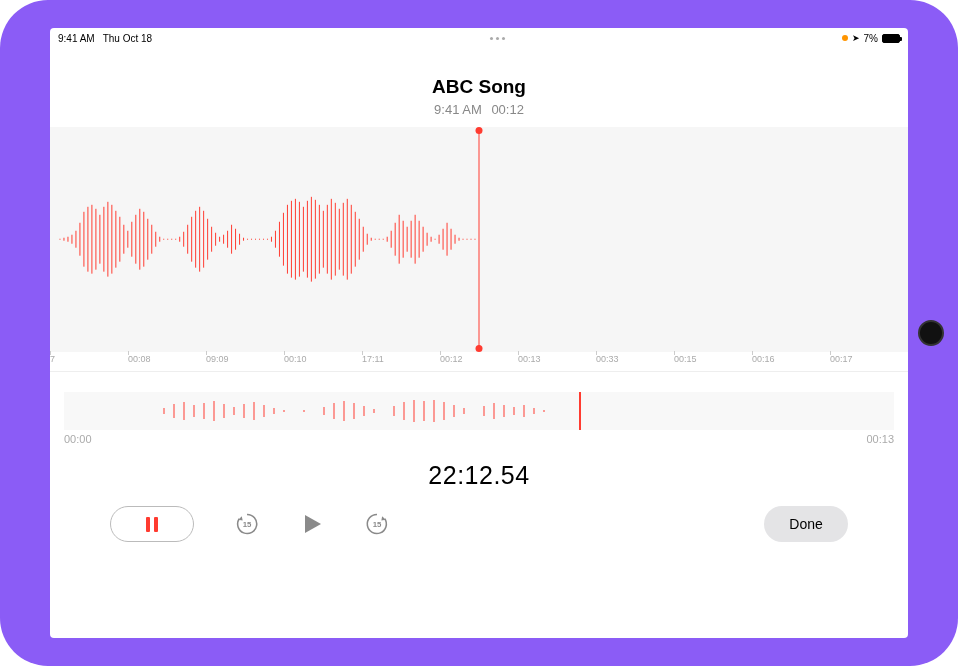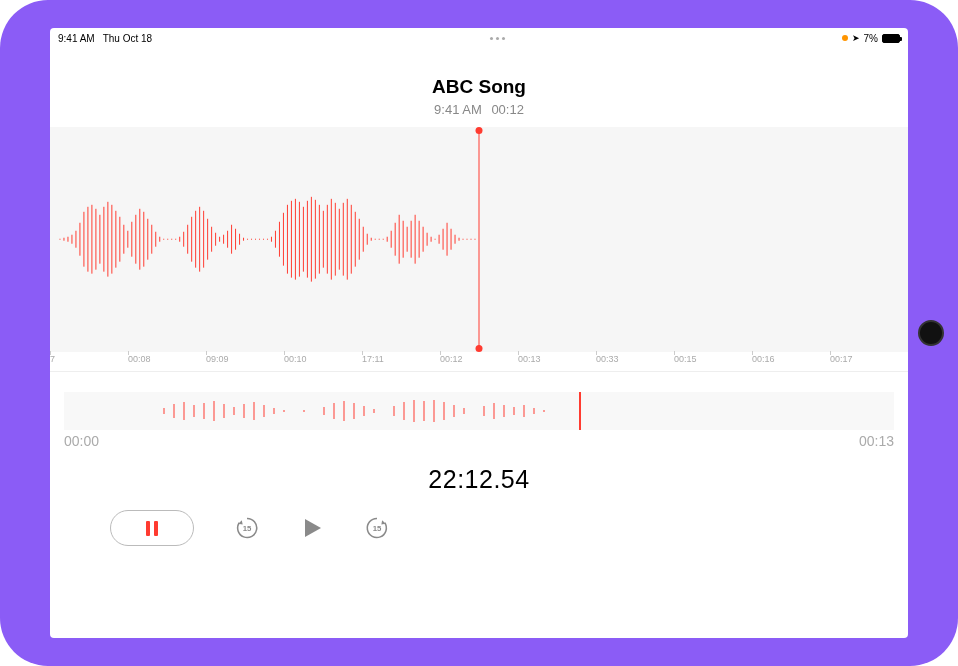--- a/index.html
+++ b/index.html
@@ -101,21 +101,21 @@
   .overview {
     height: 38px; background: #f8f8f8;
     position: relative; overflow: hidden;
   }
   .overview-playhead {
     position: absolute; top: -2px; bottom: -2px;
     width: 2px; background: #ff3b30;
   }
   .overview-labels {
     display: flex; justify-content: space-between;
-    font-size: 14px; color: #aaa; margin-top: 3px;
+    font-size: 11px; color: #aaa; margin-top: 3px;
   }
   
   
   .counter {
     text-align: center;
     font-size: 25px; font-weight: 400;
     font-variant-numeric: tabular-nums;
     letter-spacing: 0.5px;
     margin: 12px 0 6px;
   }
@@ -390,16 +390,17 @@
           </svg>
         </div>
         <div class="skip-btn">
           <svg viewBox="0 0 30 30">
             <path d="M15 4 A11 11 0 1 0 24 9" fill="none" stroke="#8a8a8a" stroke-width="1.8"></path>
             <path d="M21 6 L25 10 L20 11 Z" fill="#8a8a8a"></path>
             <text x="15" y="19" text-anchor="middle" font-size="9" fill="#8a8a8a" font-weight="600">15</text>
           </svg>
         </div>
       </div>
+      <button class="done-btn">Done</button>
     </div>
 
   </div>
 </div>
 
 </body></html>

